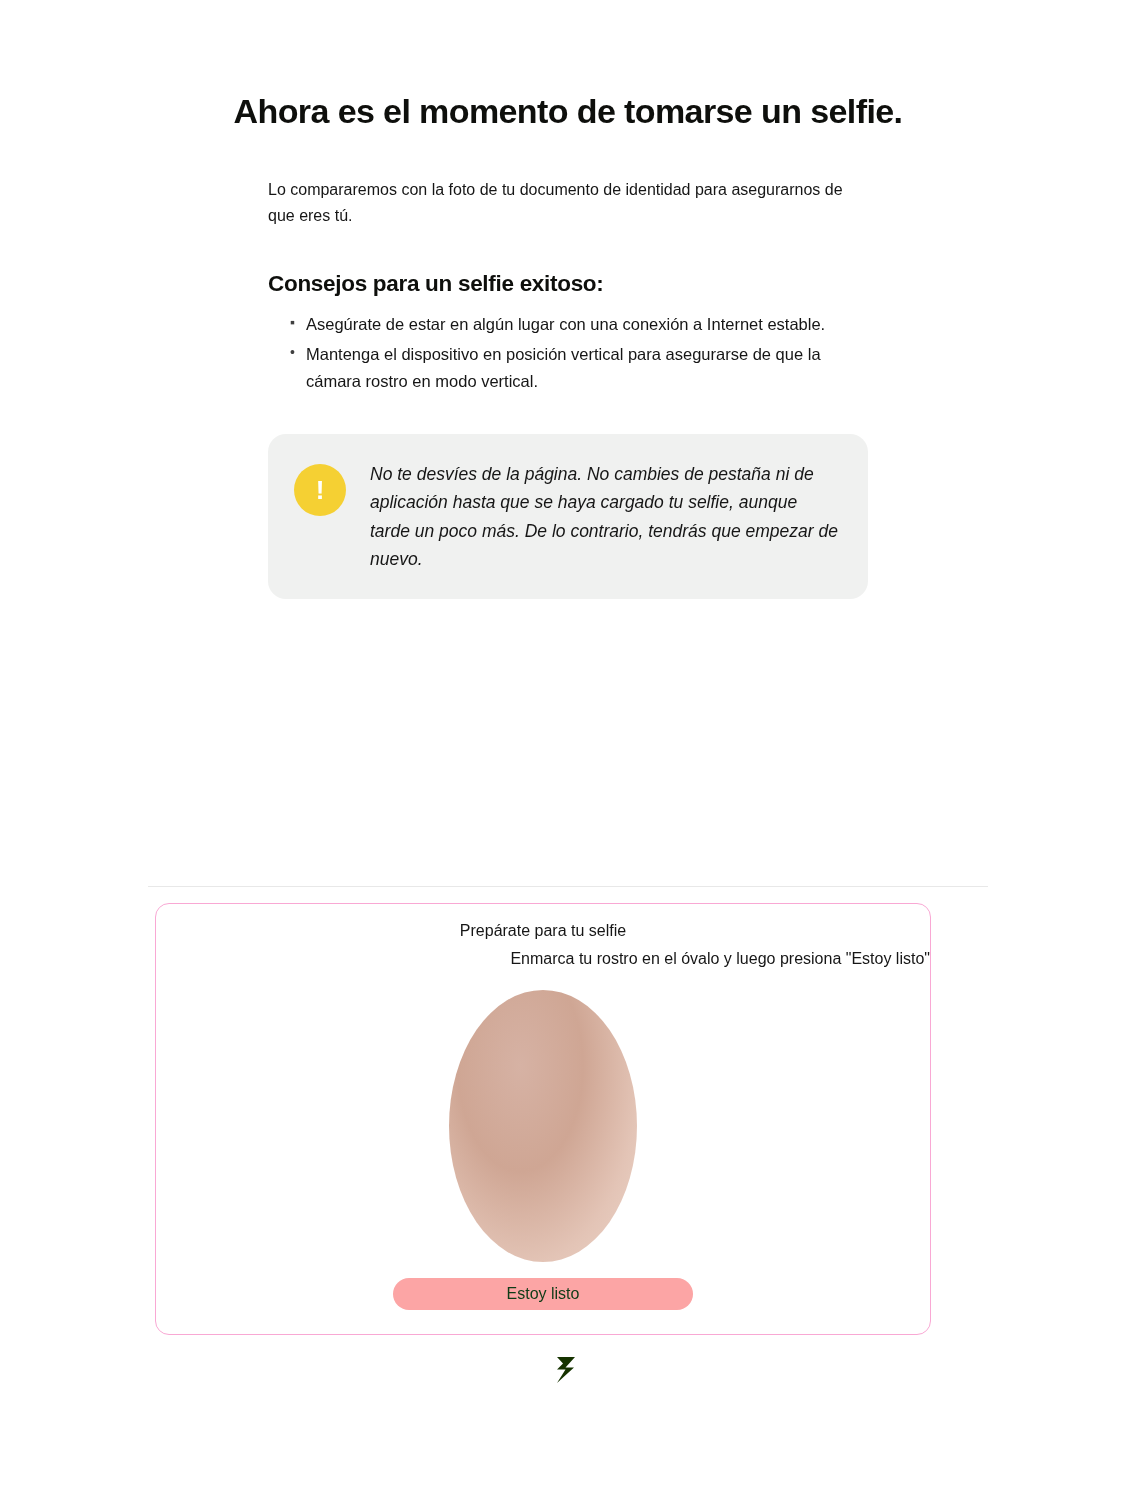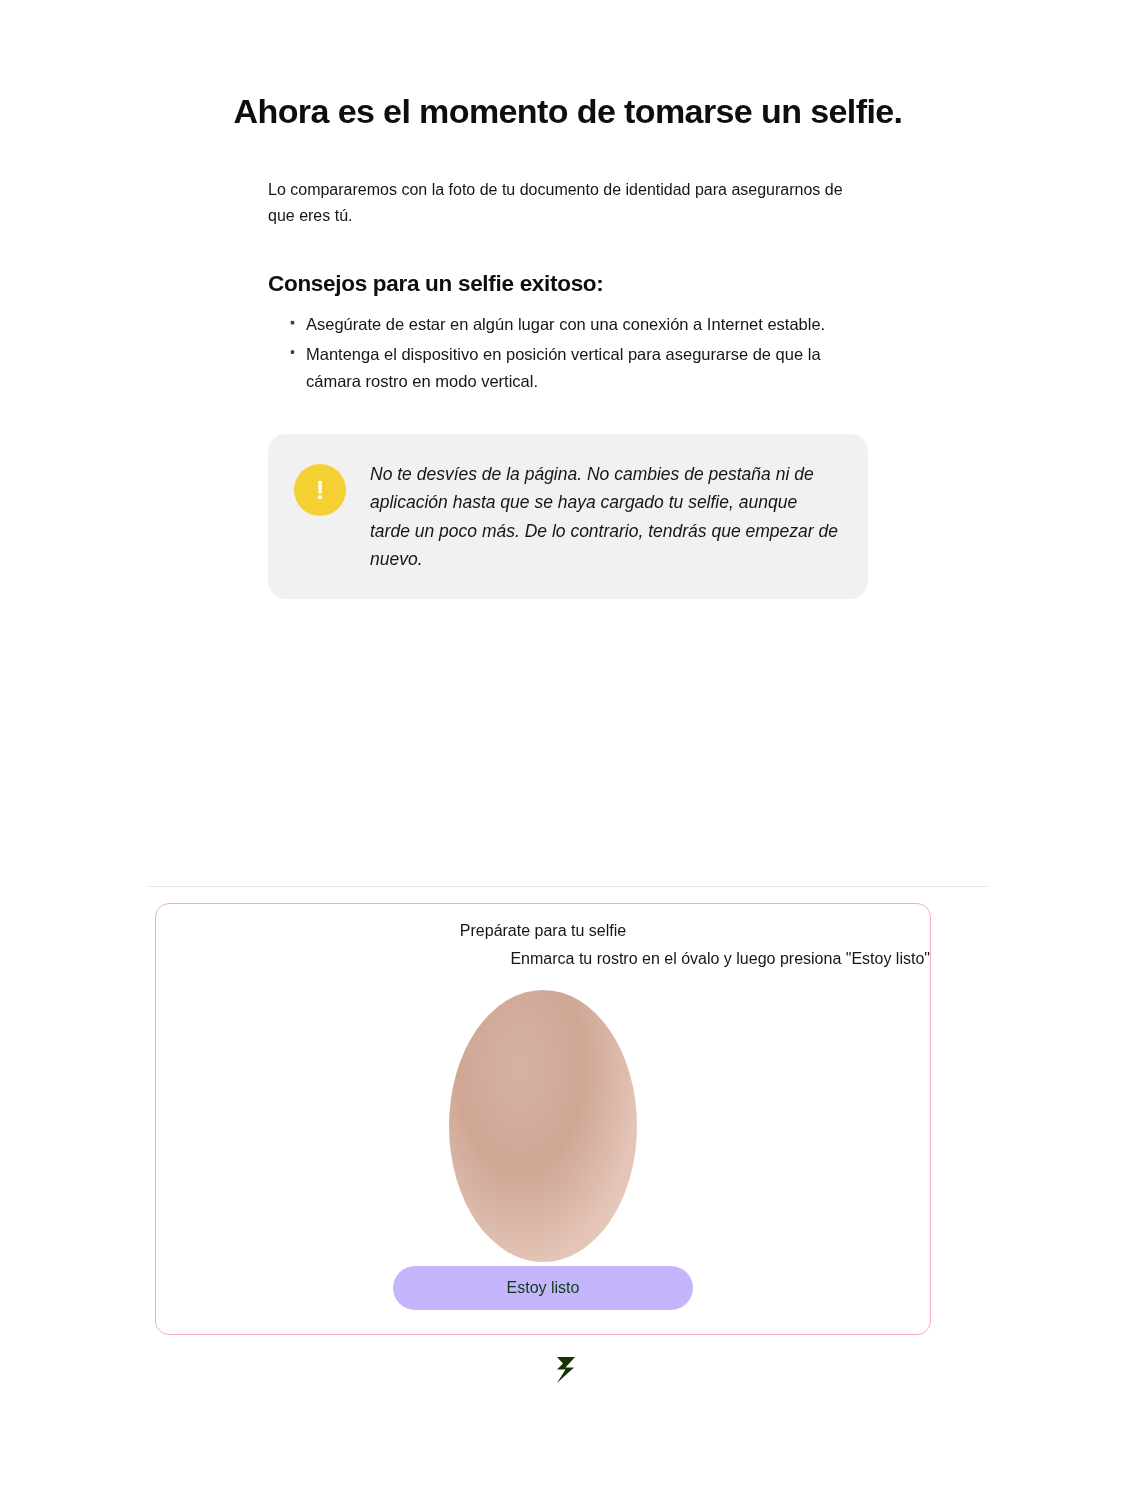--- a/index.html
+++ b/index.html
@@ -179,24 +179,24 @@
       radial-gradient(ellipse at 38% 28%, #d6b2a4 0%, #cfa694 38%, #e3c4b6 72%, #edd5c9 100%);
     filter: blur(0.4px);
   }
 
   .ready-btn {
     position: absolute;
     left: 50%;
     transform: translateX(-50%);
     bottom: 24px;
     width: 300px;
-    height: 44px;
+    height: 32px;
     border: none;
     border-radius: 24px;
-    background: #c4b5fd;
+    background: #fca5a5;
     color: #0e3b16;
     font-family: "Liberation Sans", sans-serif;
     font-size: 16px;
     cursor: pointer;
   }
 
   
   .footer-logo {
     position: absolute;
     left: 0;

